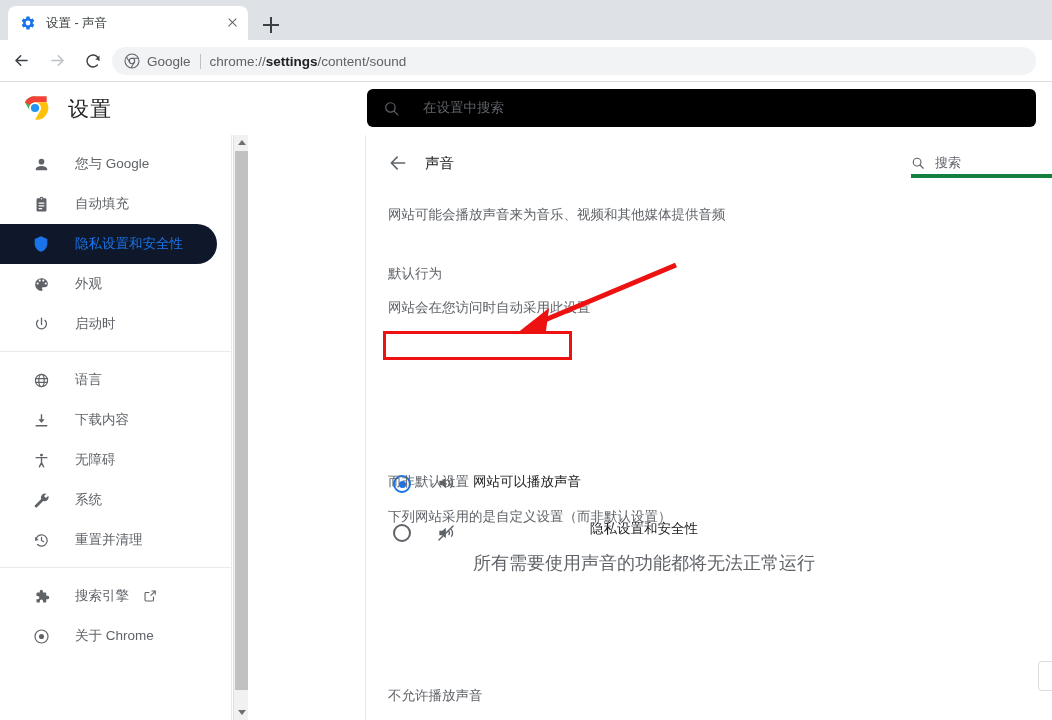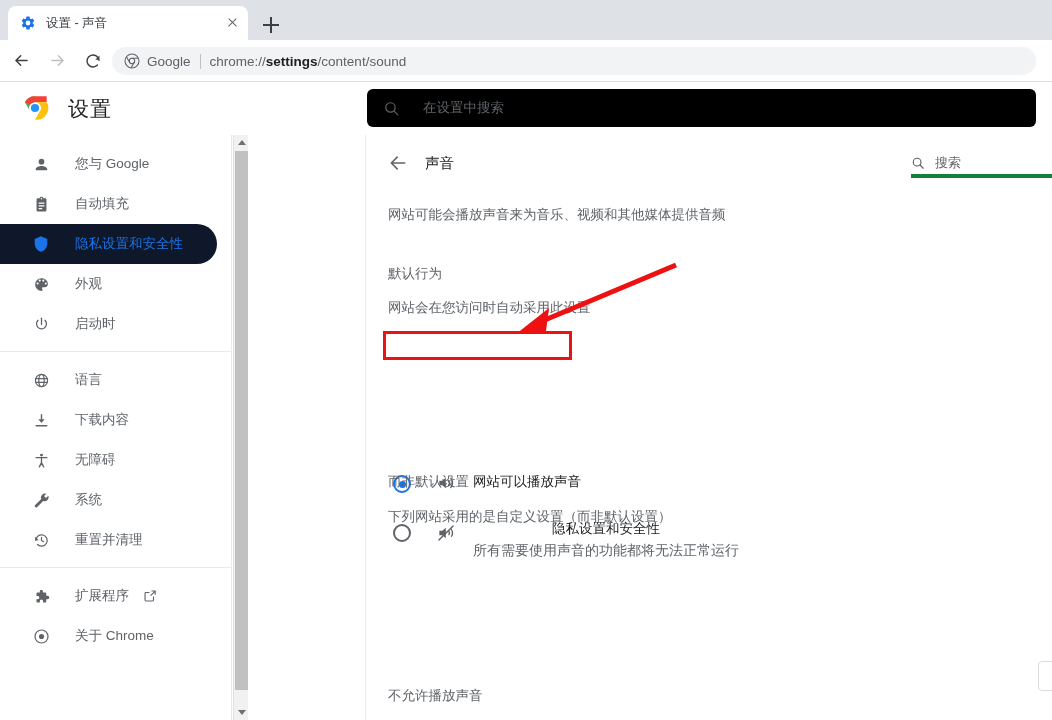--- a/index.html
+++ b/index.html
@@ -196,21 +196,21 @@
   .radio-circle.checked::after {
     content: ""; position: absolute; left: 3.5px; top: 3.5px;
     width: 7px; height: 7px; border-radius: 50%; background: #1a73e8;
   }
   .radio-icon {
     flex: 0 0 22px; width: 22px; height: 22px; margin-left: 24px; margin-top: 2px;
     display: flex; align-items: center; justify-content: center;
   }
   .radio-texts { margin-left: 16px; }
   .radio-main { font-size: 13.5px; color: #202124; line-height: 18px; }
-  .radio-sub  { font-size: 14px; color: #5f6368; line-height: 18px; margin-top: 3px; }
+  .radio-sub  { font-size: 18px; color: #5f6368; line-height: 18px; margin-top: 16px; }
 
   .list-head {
     position: absolute; left: 21px; font-size: 13.5px; color: #5f6368;
   }
   .list-head.h1 { top: 552px; }
   .add-btn {
     position: absolute; right: 17px; width: 62px; height: 30px;
     border: 1px solid #dadce0; border-radius: 4px;
     display: flex; align-items: center; justify-content: center;
     font-size: 13px; color: #1a73e8; background: #fff;
@@ -407,21 +407,21 @@
       </div>
 
       <div class="side-divider"></div>
 
       <div class="side-item">
         <span class="si-icon">
           <svg width="17" height="17" viewBox="0 0 24 24">
               <path fill="#5f6368" d="M20.5 11h-1.8V7.8a1.3 1.3 0 0 0-1.3-1.3H14V4.7a2.2 2.2 0 1 0-4.4 0v1.8H6.2a1.3 1.3 0 0 0-1.3 1.3v3.4h1.8a2.3 2.3 0 1 1 0 4.6H4.9v3.4c0 .7.6 1.3 1.3 1.3h3.4v-1.8a2.3 2.3 0 1 1 4.6 0v1.8h3.2c.7 0 1.3-.6 1.3-1.3V16h1.8a2.5 2.5 0 0 0 0-5z"></path>
             </svg>
         </span>
-        <span class="si-label">扩展程序</span>
+        <span class="si-label">搜索引擎</span>
         <span class="ext-icon">
           <svg width="14" height="14" viewBox="0 0 24 24">
               <path fill="none" stroke="#5f6368" stroke-width="1.9" d="M18 13v6a1.5 1.5 0 0 1-1.5 1.5H5A1.5 1.5 0 0 1 3.5 19V7.5A1.5 1.5 0 0 1 5 6h6"></path>
               <path fill="none" stroke="#5f6368" stroke-width="1.9" d="M14.5 3.5H21v6.5M21 3.5l-8 8"></path>
             </svg>
         </span>
       </div>
 
       <div class="side-item">
         <span class="si-icon">

